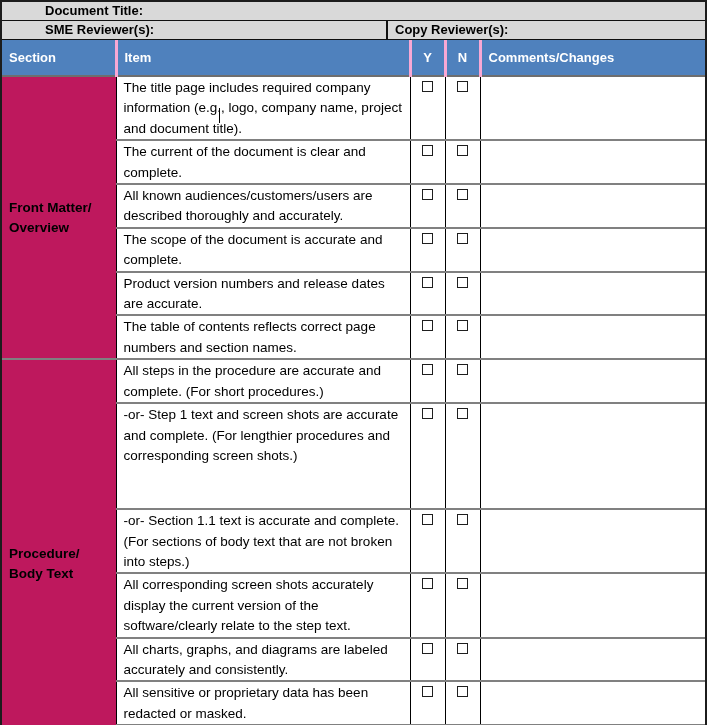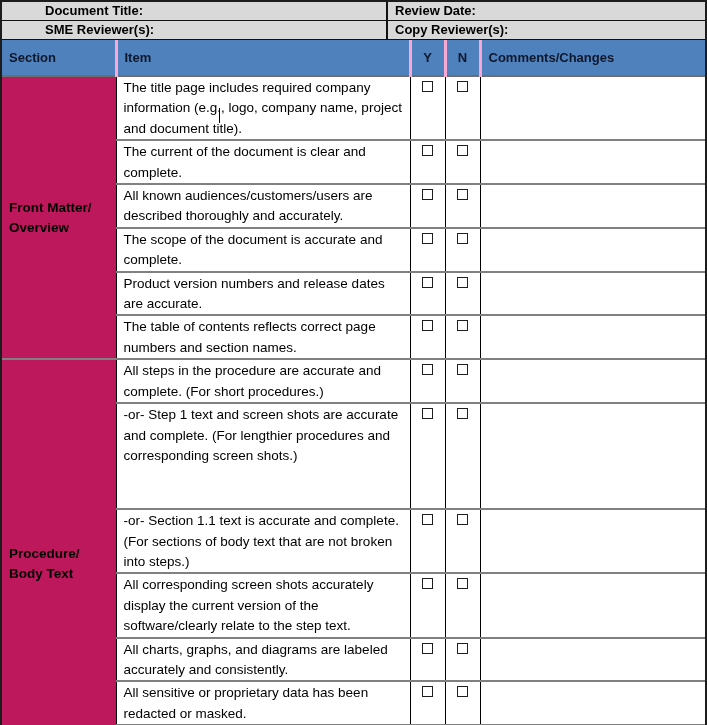--- a/index.html
+++ b/index.html
@@ -52,21 +52,21 @@
     table-layout:fixed;
   }
   table.checklist col.c-section{width:114px;}
   table.checklist col.c-item{width:294px;}
   table.checklist col.c-y{width:35px;}
   table.checklist col.c-n{width:35px;}
   table.checklist col.c-comments{width:225px;}
 
   tr.header-row th{
     background:var(--header-bg,#4F81BD);
-    color:#0f172a;
+    color:#ffffff;
     font-size:13px;
     font-weight:bold;
     text-align:left;
     height:36px;
     padding:0 0 0 7px;
     border-bottom:2px solid #6e6e6e;
   }
   tr.header-row th.center{text-align:center;padding:0;}
   tr.header-row th + th{border-left:3px solid #f9a8d4;}
 
@@ -114,24 +114,20 @@
 </style>
 </head>
 <body>
 
 <div class="page">
 
 
   <div class="meta-row">
     <div class="meta-cell left">
       <span>Document Title:</span>
-      <span class="meta-value"></span>
-    </div>
-    <div class="meta-cell right">
-      <span>Review Date:</span>
       <span class="meta-value"></span>
     </div>
   </div>
 
   <div class="meta-row">
     <div class="meta-cell left">
       <span>SME Reviewer(s):</span>
       <span class="meta-value"></span>
     </div>
     <div class="meta-cell right">

